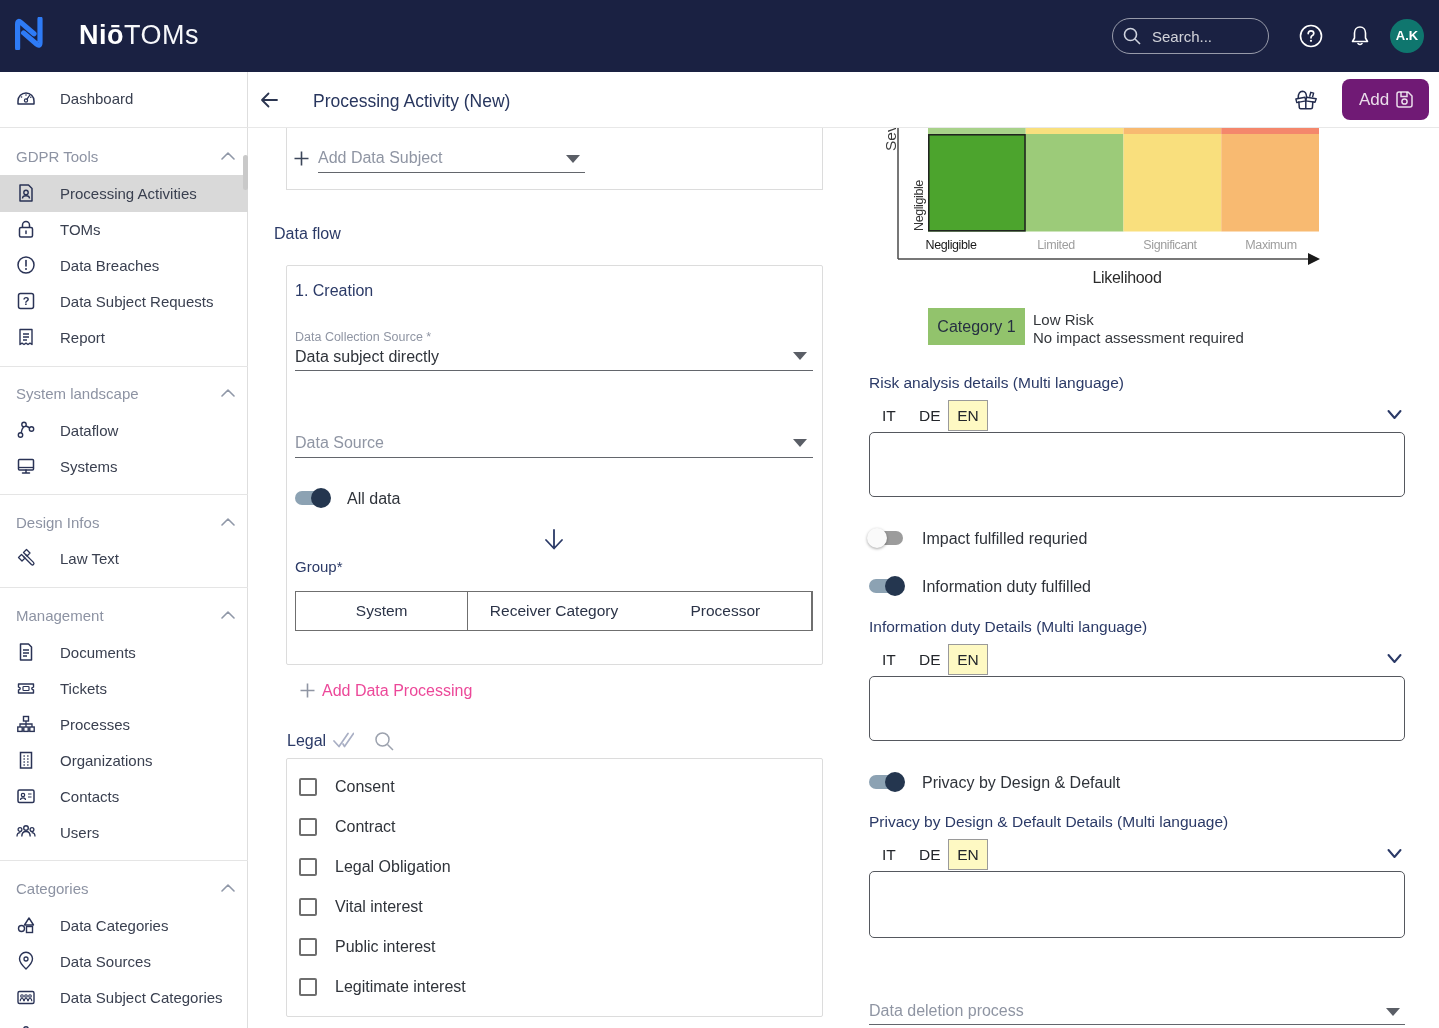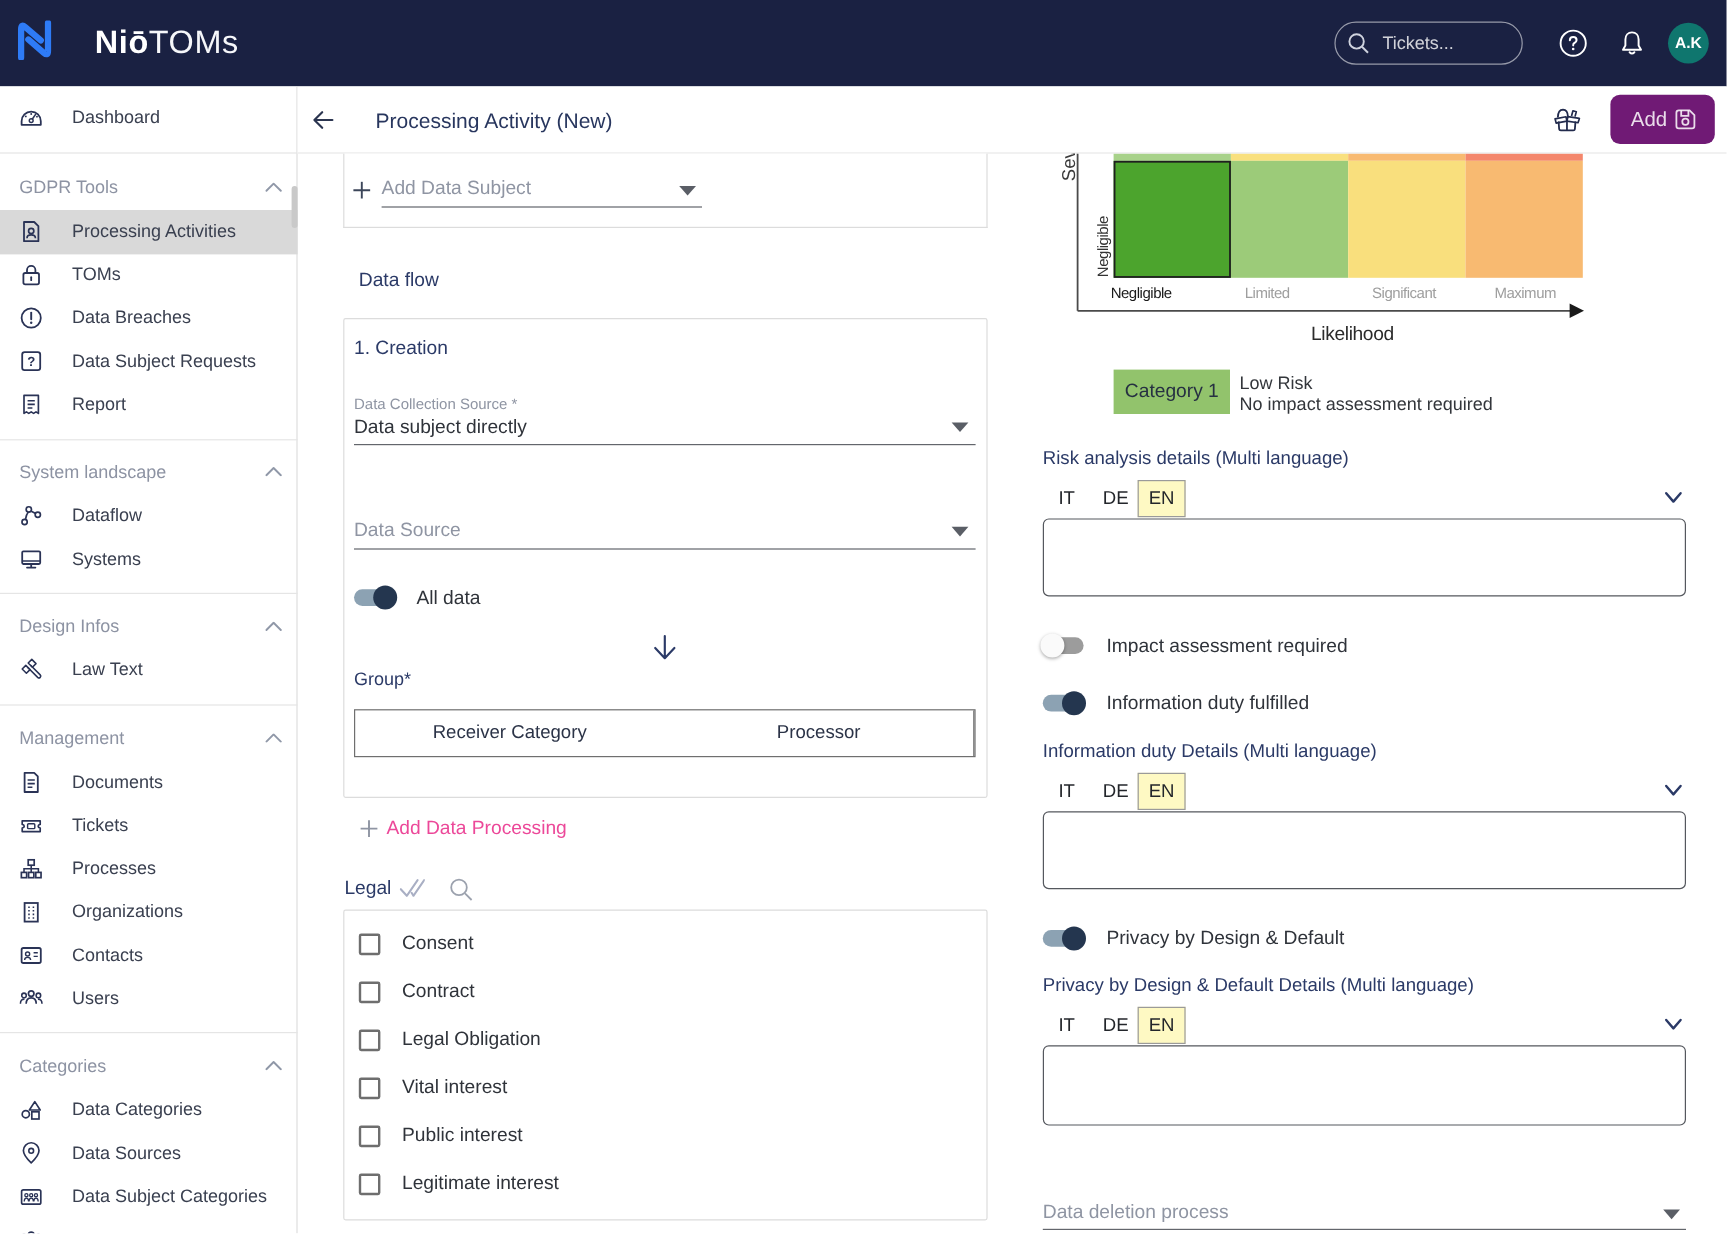--- a/index.html
+++ b/index.html
@@ -63,21 +63,21 @@
     <svg class="abs" style="left:14px;top:17px" width="30" height="33" viewBox="0 0 30 33">
       <path d="M3.6 31 L3.6 7.2 Q3.6 2.6 7.1 5.6 L20 16.7" stroke="#2e7bf6" stroke-width="5.2" stroke-linecap="round" stroke-linejoin="round" fill="none"></path>
       <path d="M9.6 15.9 L22.5 27 Q26 30 26 25.4 L26 2" stroke="#2e7bf6" stroke-width="5.2" stroke-linecap="round" stroke-linejoin="round" fill="none"></path>
     </svg>
     <div class="logo-text"><b>Niō</b><span>TOMs</span></div>
     <div class="searchpill"></div>
     <svg class="abs" style="left:1122px;top:26px" width="20" height="20" viewBox="0 0 20 20">
         <circle cx="8.5" cy="8.5" r="6" fill="none" stroke="#cfd3de" stroke-width="1.6"></circle>
         <line x1="13" y1="13" x2="18" y2="18" stroke="#cfd3de" stroke-width="1.6"></line>
       </svg>
-    <div class="searchtxt">Tickets...</div>
+    <div class="searchtxt">Search...</div>
     <svg class="abs" style="left:1299px;top:24px" width="24" height="24" viewBox="0 0 24 24">
         <circle cx="12" cy="12" r="10.5" fill="none" stroke="#fff" stroke-width="1.6"></circle>
         <path d="M9.2 9.6 Q9.2 6.8 12 6.8 Q14.8 6.8 14.8 9.3 Q14.8 11 13 11.8 Q12 12.3 12 13.8" fill="none" stroke="#fff" stroke-width="1.7" stroke-linecap="round"></path>
         <circle cx="12" cy="16.8" r="1.1" fill="#fff"></circle>
       </svg>
     <svg class="abs" style="left:1348px;top:24px" width="24" height="24" viewBox="0 0 24 24">
         <path d="M12 3 C8.7 3 6.5 5.6 6.5 9 L6.5 14 L4.5 17.5 L19.5 17.5 L17.5 14 L17.5 9 C17.5 5.6 15.3 3 12 3 Z" fill="none" stroke="#fff" stroke-width="1.6" stroke-linejoin="round"></path>
         <path d="M10 19.5 Q12 21.5 14 19.5" fill="none" stroke="#fff" stroke-width="1.6" stroke-linecap="round"></path>
       </svg>
     <div class="avatar">A.K</div>
@@ -298,40 +298,41 @@
   </div>
 
   <div class="abs" style="left:286px;top:128px;width:537px;height:62px;border-left:1px solid #dcdcdc;border-right:1px solid #dcdcdc;border-bottom:1px solid #dcdcdc;background:#fff"></div>
   <svg class="abs" style="left:294px;top:151px" width="15" height="15" viewBox="0 0 15 15">
       <path d="M7.5 0.5 L7.5 14.5 M0.5 7.5 L14.5 7.5" stroke="#3c465a" stroke-width="1.6"></path>
     </svg>
   <div class="grayl" style="left:318px;top:149px">Add Data Subject</div>
   <div class="seltri" style="left:566px;top:155px"></div>
   <div class="uline" style="left:318px;top:172px;width:267px"></div>
 
-  <div class="navyl" style="left:299px;top:225px">Data flow</div>
+  <div class="navyl" style="left:274px;top:225px">Data flow</div>
 
   <div class="card" style="left:286px;top:265px;width:537px;height:400px"></div>
   <div class="navyl" style="left:295px;top:282px">1. Creation</div>
   <div class="grayl" style="left:295px;top:330px;font-size:12.5px">Data Collection Source *</div>
   <div class="darkl" style="left:295px;top:348px">Data subject directly</div>
   <div class="seltri" style="left:793px;top:352px"></div>
   <div class="uline" style="left:295px;top:370px;width:518px"></div>
   <div class="grayl" style="left:295px;top:434px">Data Source</div>
   <div class="seltri" style="left:793px;top:439px"></div>
   <div class="uline" style="left:295px;top:457px;width:518px"></div>
   <div class="tgl on" style="left:295px;top:491px">
       <div class="knob"></div>
     </div>
   <div class="darkl" style="left:347px;top:490px">All data</div>
   <svg class="abs" style="left:544px;top:529px" width="20" height="22" viewBox="0 0 20 22">
       <path d="M10 1 L10 19 M2 11 L10 19.5 L18 11" fill="none" stroke="#2b3a67" stroke-width="1.8" stroke-linecap="round" stroke-linejoin="round"></path>
     </svg>
   <div class="navyl" style="left:295px;top:558px;font-size:15px">Group*</div>
   <div class="abs" style="left:295px;top:591px;width:518px;height:40px;border:1px solid #6f6f6f;display:flex">
+    <div style="flex:1;border-right:1px solid #6f6f6f;display:flex;align-items:center;justify-content:center;font-size:15.5px;color:#2b3347">System</div>
     <div style="flex:1;display:flex;align-items:center;justify-content:center;font-size:15.5px;color:#2b3347">Receiver Category</div>
     <div style="flex:1;border-right:1px solid #6f6f6f;display:flex;align-items:center;justify-content:center;font-size:15.5px;color:#2b3347">Processor</div>
   </div>
 
   <svg class="abs" style="left:300px;top:683px" width="15" height="15" viewBox="0 0 15 15">
       <path d="M7.5 0.5 L7.5 14.5 M0.5 7.5 L14.5 7.5" stroke="#8f95a3" stroke-width="1.6"></path>
     </svg>
   <div class="grayl" style="left:322px;top:682px;color:#ec4899">Add Data Processing</div>
 
   <div class="navyl" style="left:287px;top:732px">Legal</div>
@@ -393,21 +394,21 @@
       <div class="enbox" style="left:948px;top:400px">EN</div>
       <svg class="abs" style="left:1387px;top:409px" width="15" height="12" viewBox="0 0 15 12">
         <path d="M1.5 2 L7.5 9 L13.5 2" fill="none" stroke="#2b3a67" stroke-width="2" stroke-linecap="round" stroke-linejoin="round"></path>
       </svg>
     </div>
   <div class="ta" style="left:869px;top:432px;width:536px;height:65px"></div>
 
   <div class="tgl off" style="left:869px;top:531px">
       <div class="knob"></div>
     </div>
-  <div class="darkl" style="left:922px;top:530px">Impact assessment required</div>
+  <div class="darkl" style="left:922px;top:530px">Impact fulfilled requried</div>
   <div class="tgl on" style="left:869px;top:579px">
       <div class="knob"></div>
     </div>
   <div class="darkl" style="left:922px;top:578px">Information duty fulfilled</div>
 
   <div class="navyl" style="left:869px;top:618px;font-size:15.5px">Information duty Details (Multi language)</div>
   <div id="langs2">
       <div class="tabtx" style="left:882px;top:651px">IT</div>
       <div class="tabtx" style="left:919px;top:651px">DE</div>
       <div class="enbox" style="left:948px;top:644px">EN</div>

